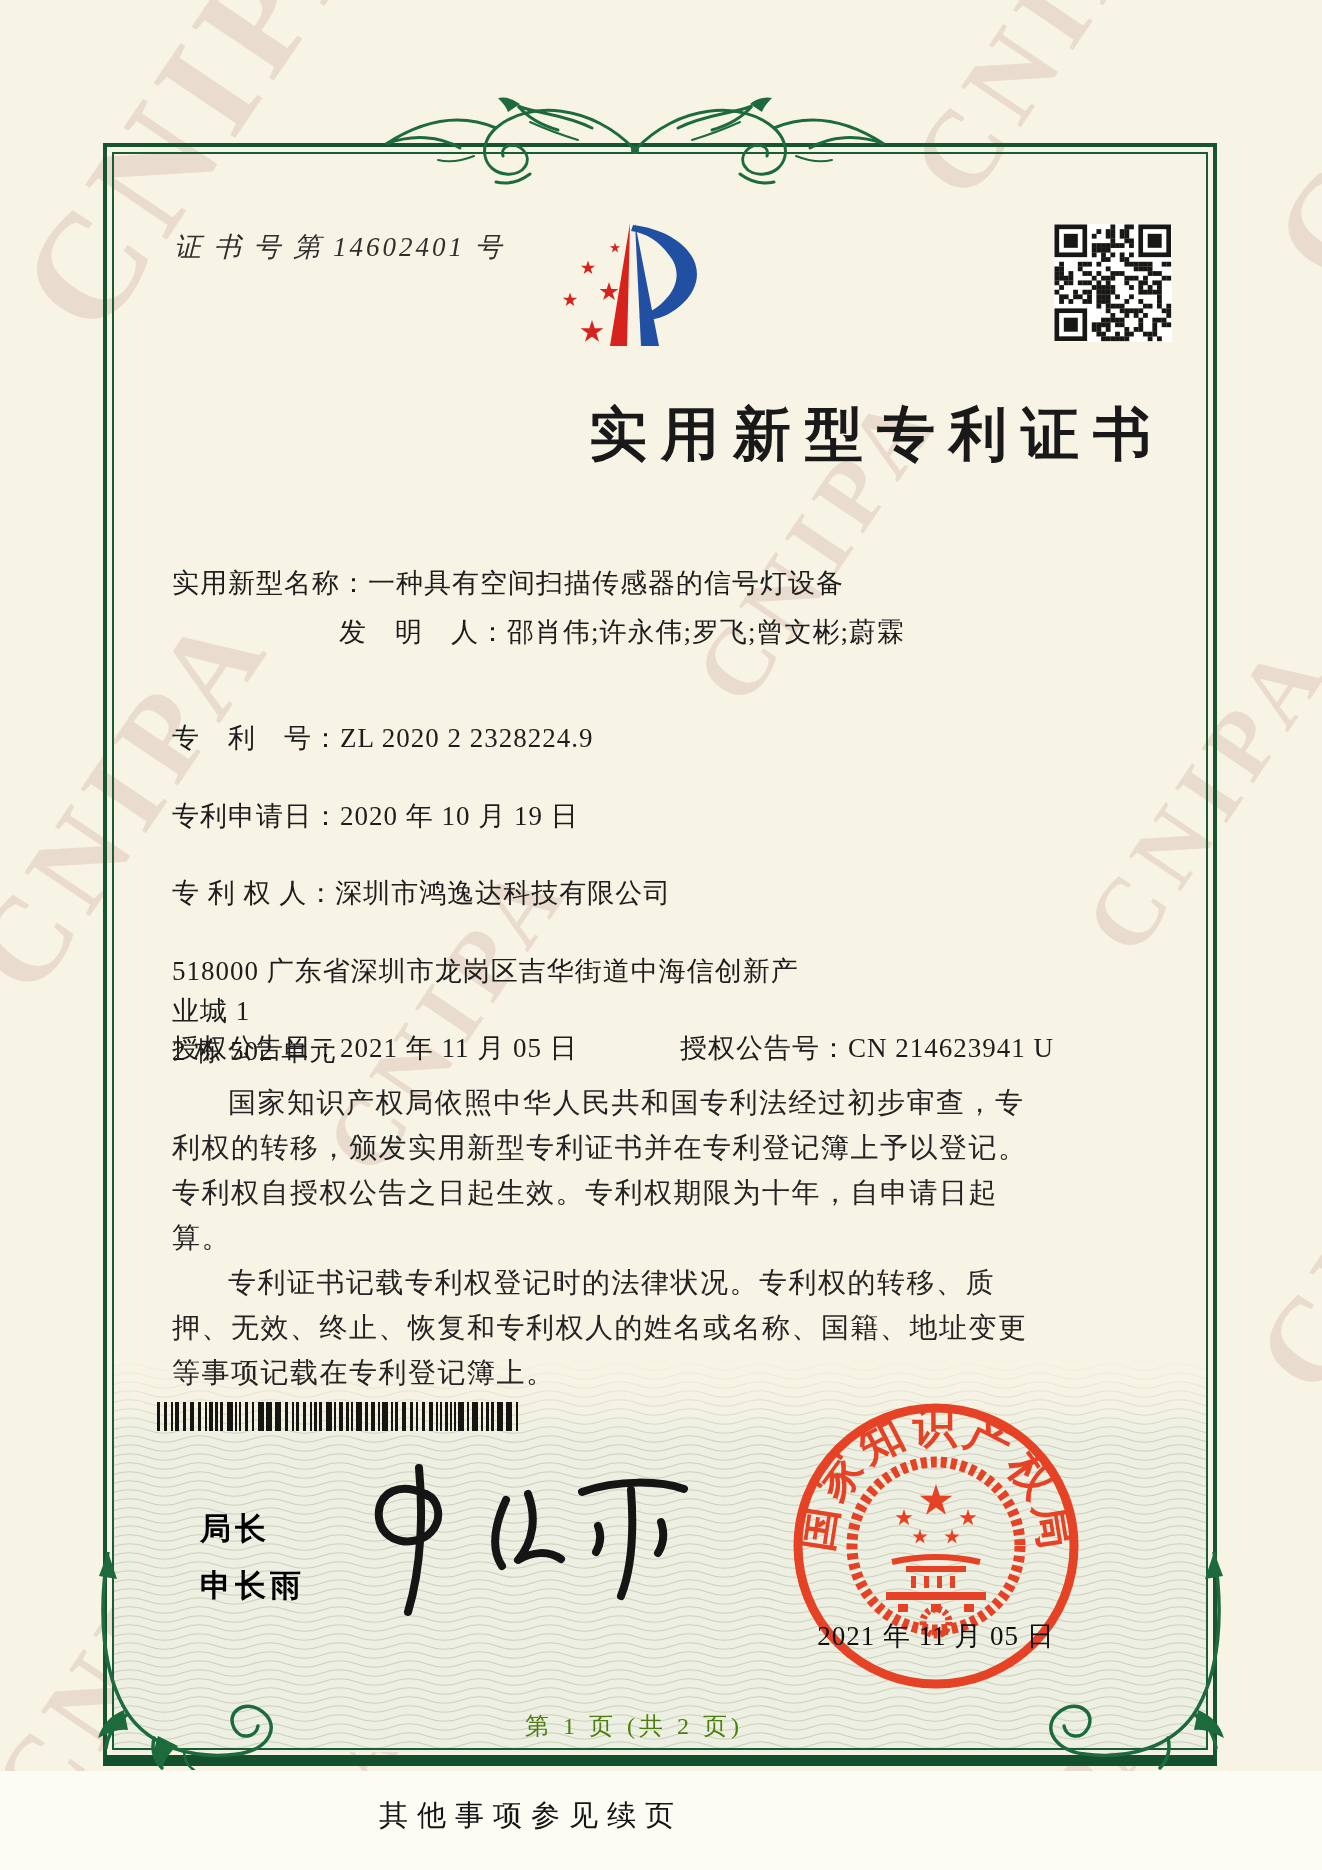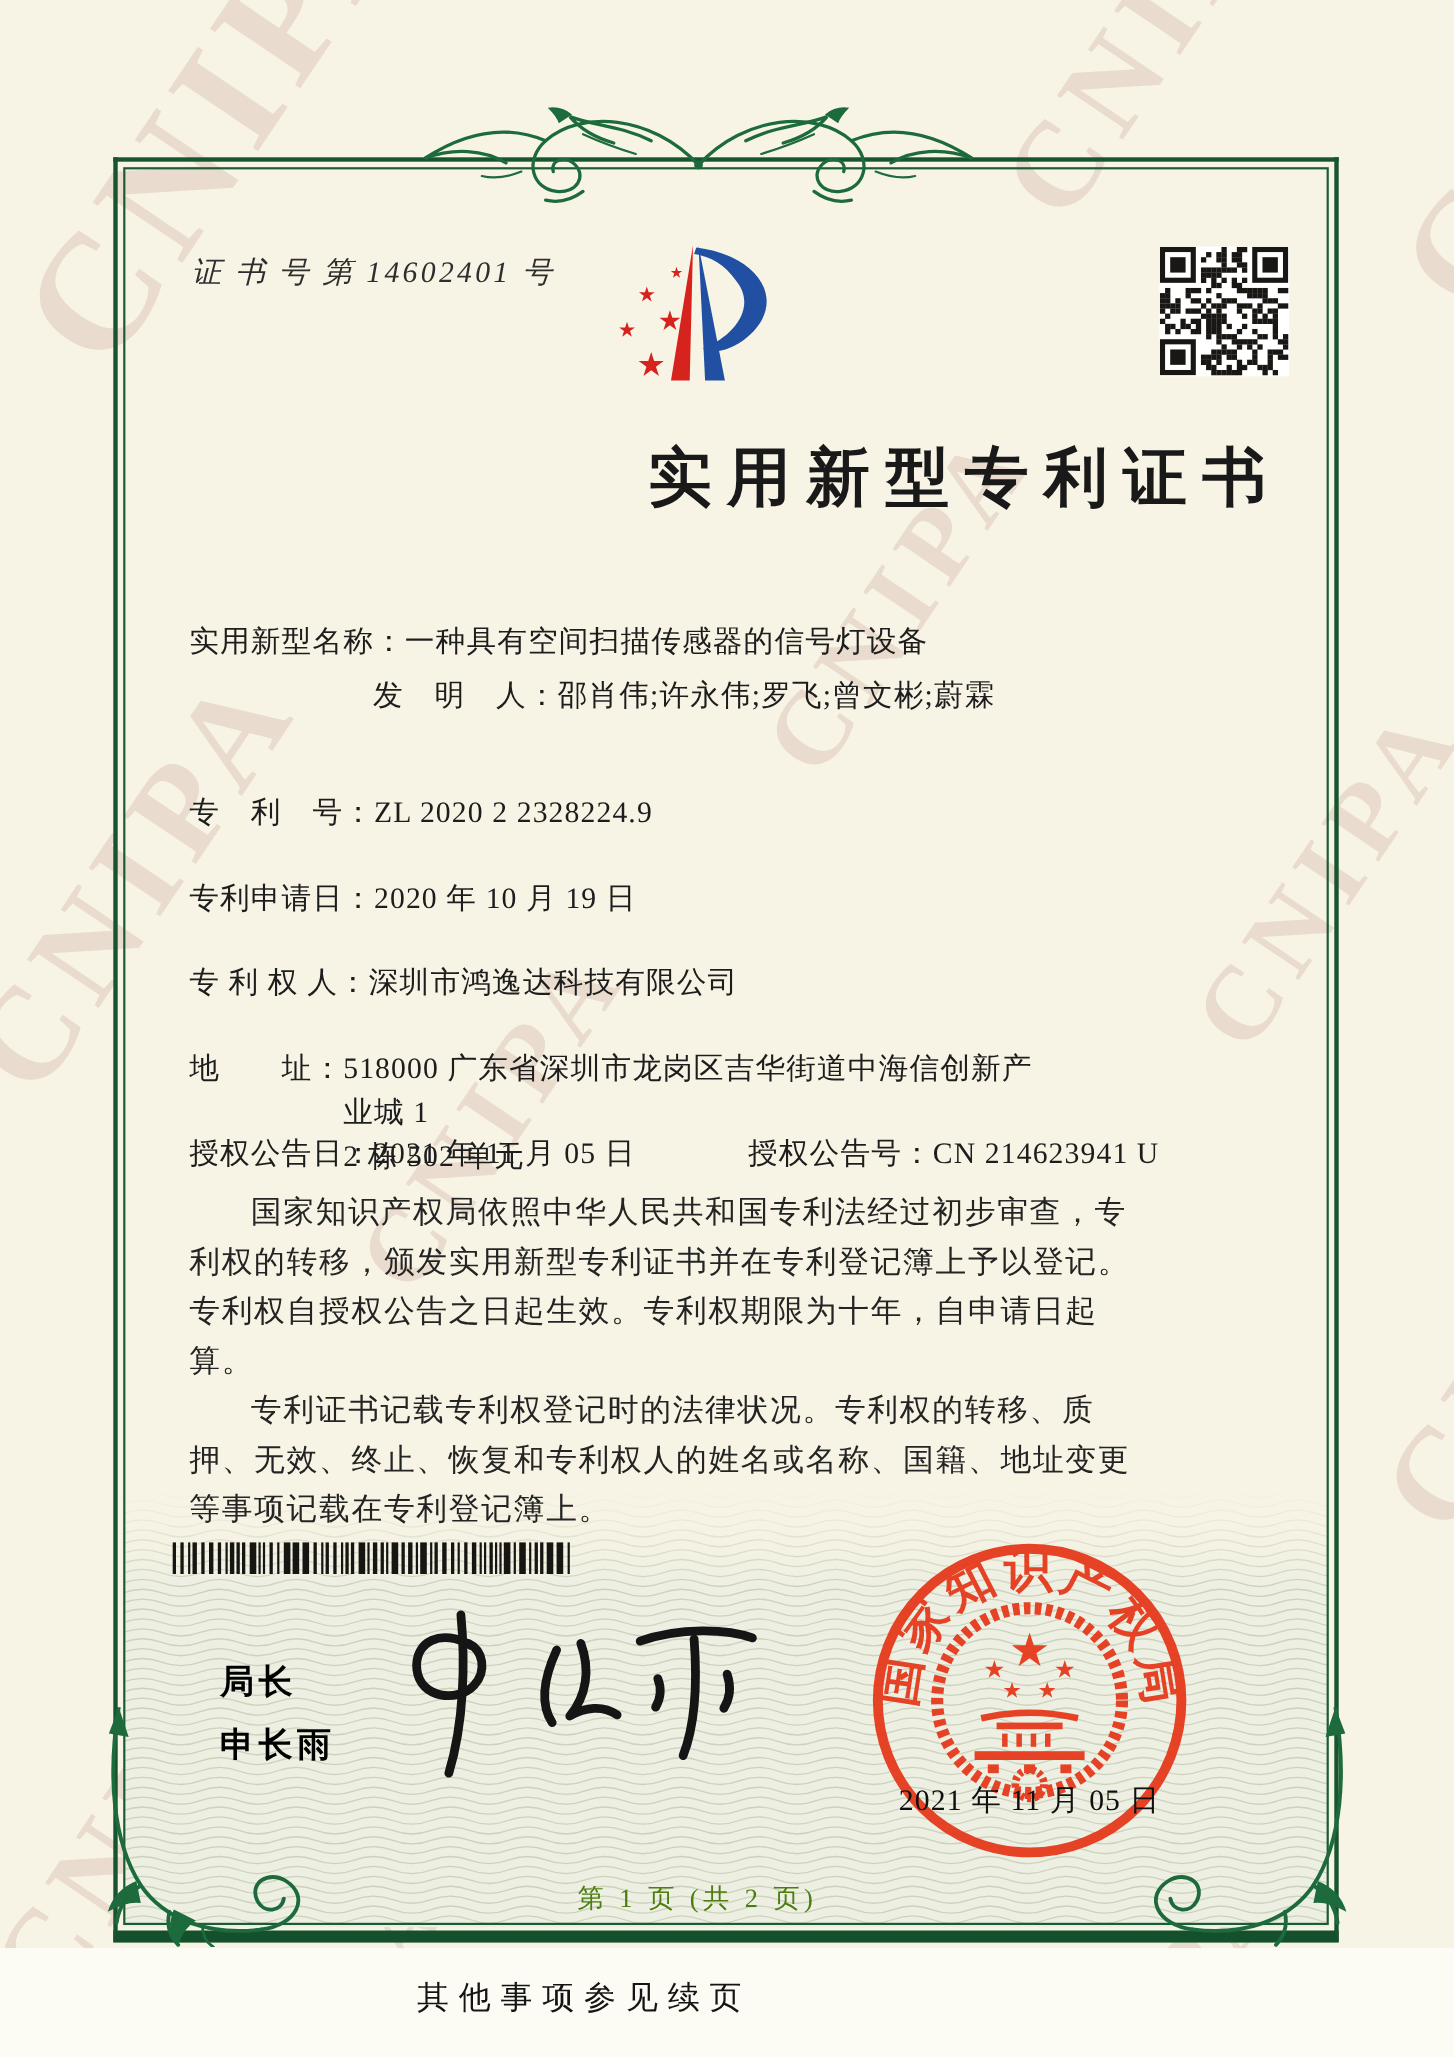--- a/index.html
+++ b/index.html
@@ -444,21 +444,20 @@
     <div class="f-row" style="top:718px;">
       <span class="f-label">专　利　号：</span><span class="f-value">ZL 2020 2 2328224.9</span>
     </div>
     <div class="f-row" style="top:796px;">
       <span class="f-label">专利申请日：</span><span class="f-value">2020 年 10 月 19 日</span>
     </div>
     <div class="f-row" style="top:873px;">
       <span class="f-label">专 利 权 人：</span><span class="f-value">深圳市鸿逸达科技有限公司</span>
     </div>
     <div class="f-row" style="top:951px;display:flex;">
-      <span class="f-label">地　　址：</span>
         <span class="f-value" style="width:650px;">518000 广东省深圳市龙岗区吉华街道中海信创新产业城 1
 2 栋 502 单元</span>
     </div>
     <div class="f-row" style="top:1028px;">
       <span class="f-label">授权公告日：</span><span class="f-value">2021 年 11 月 05 日</span>
       <span class="f-grant">
         <span class="f-label">授权公告号：</span><span class="f-value">CN 214623941 U</span>
       </span>
     </div>
   </div>

